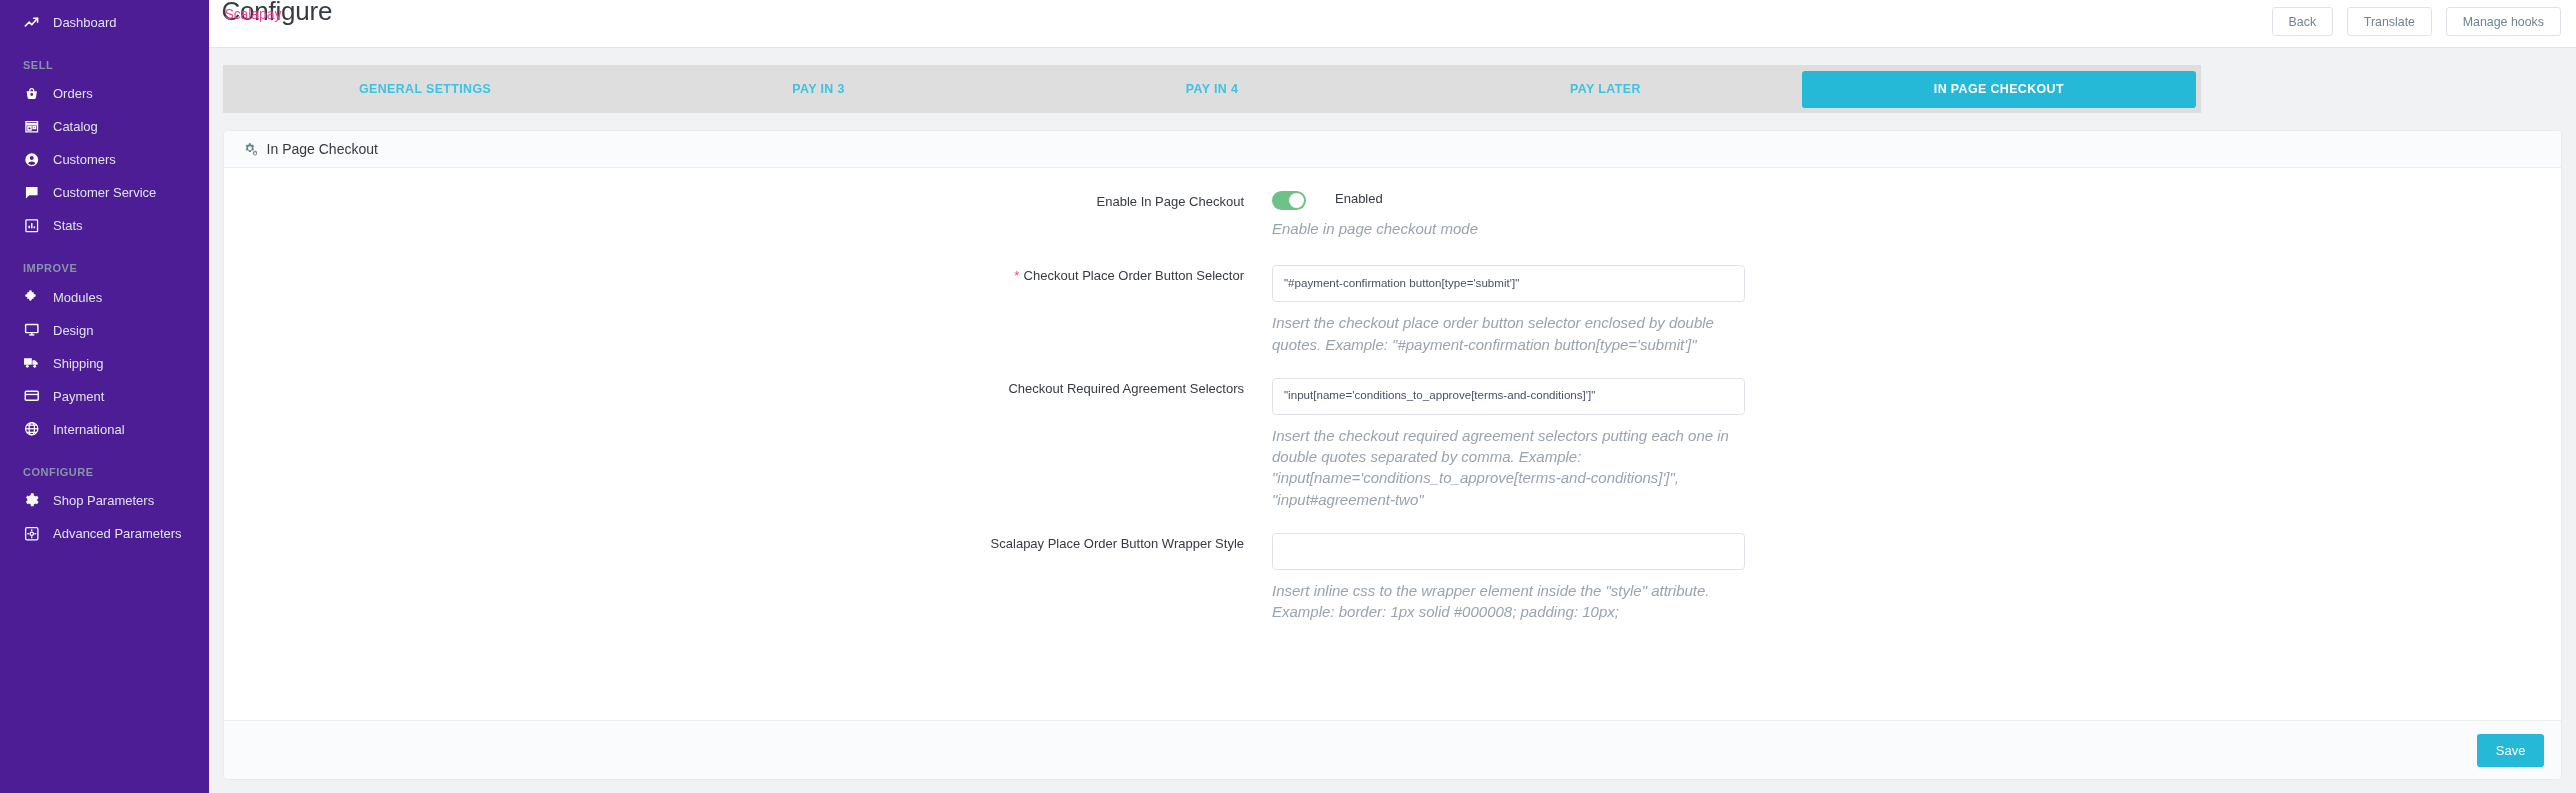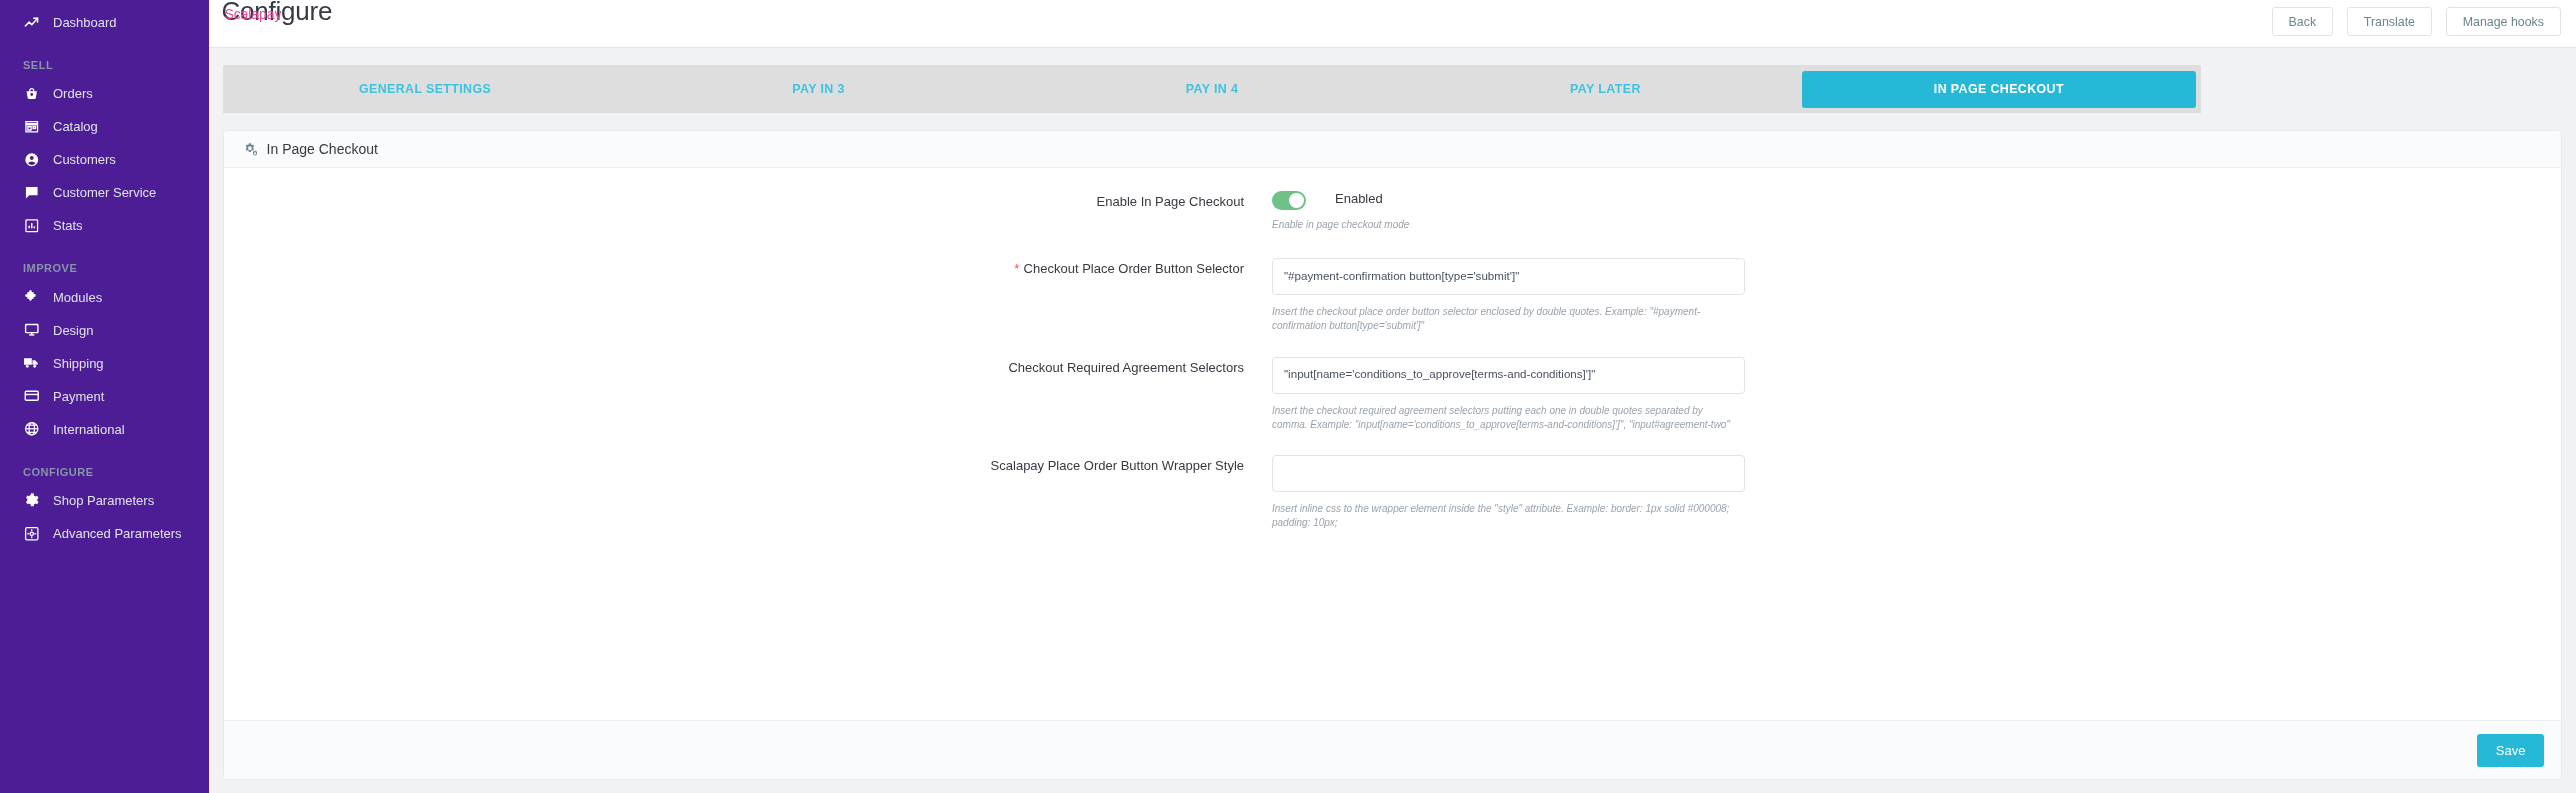--- a/index.html
+++ b/index.html
@@ -208,21 +208,21 @@
     top: 1.9px; right: 1.9px;
     width: 15.5px; height: 15.5px;
     border-radius: 50%;
     background: #ffffff;
   }
   .switch-text {
     font-size: 13px;
     color: #363a41;
   }
   .help-text {
-    font-size: 10px;
+    font-size: 15px;
     color: #9aa3ad;
     font-style: italic;
     line-height: 1.42;
     margin-top: 7px;
     width: 465px;
   }
   textarea.fld {
     width: 473px;
     height: 37px;
     padding: 8.5px 11px;

